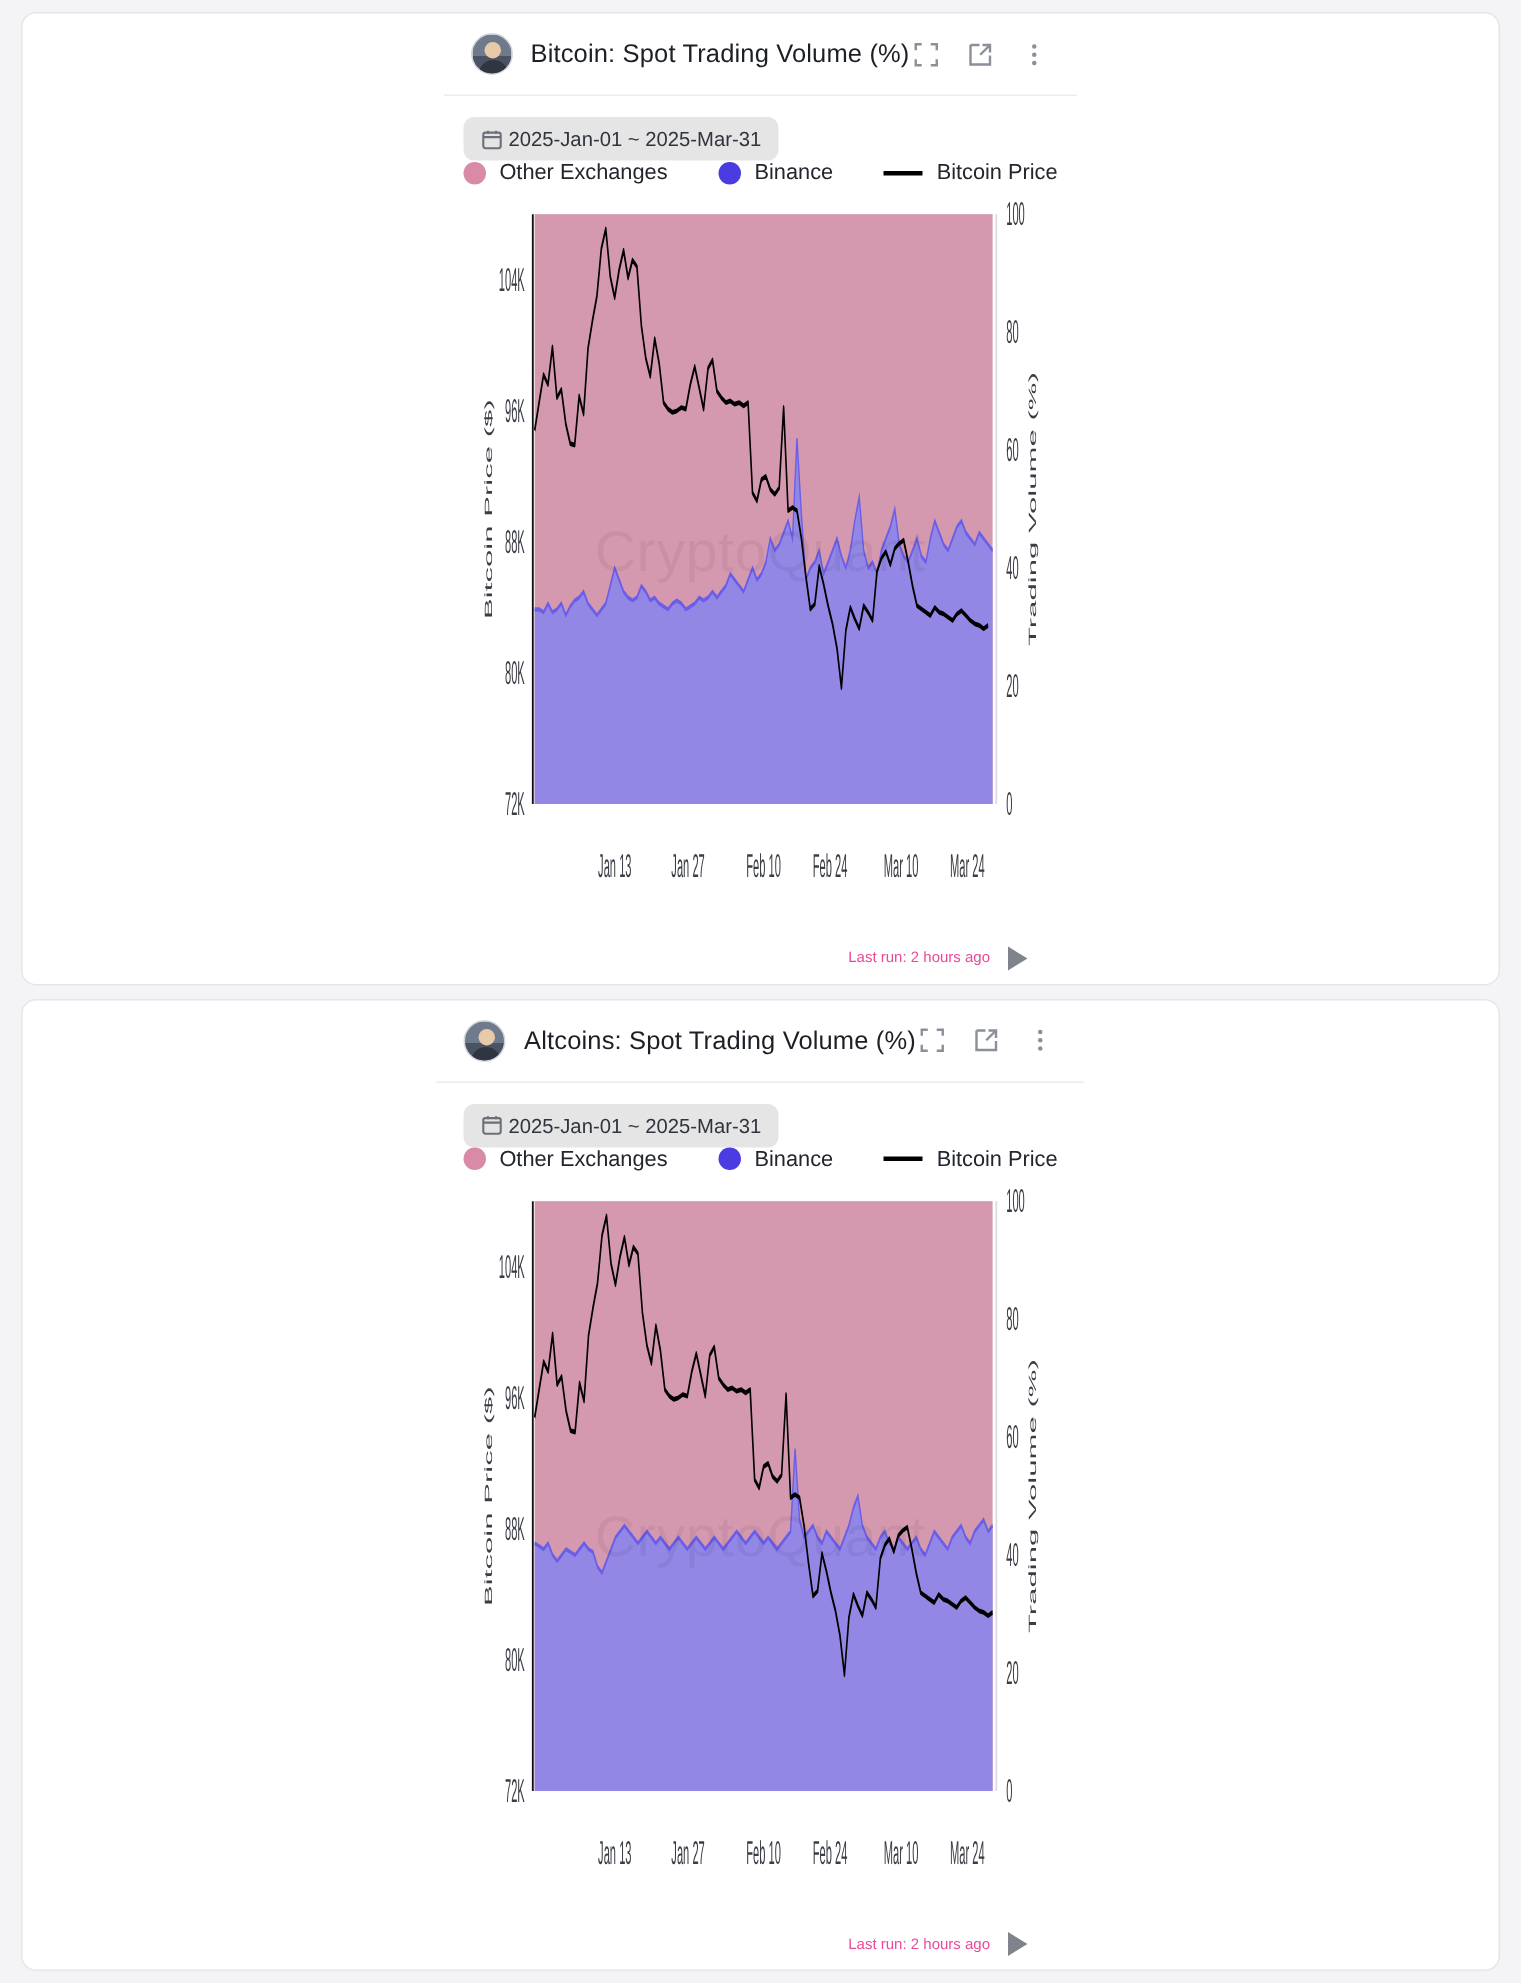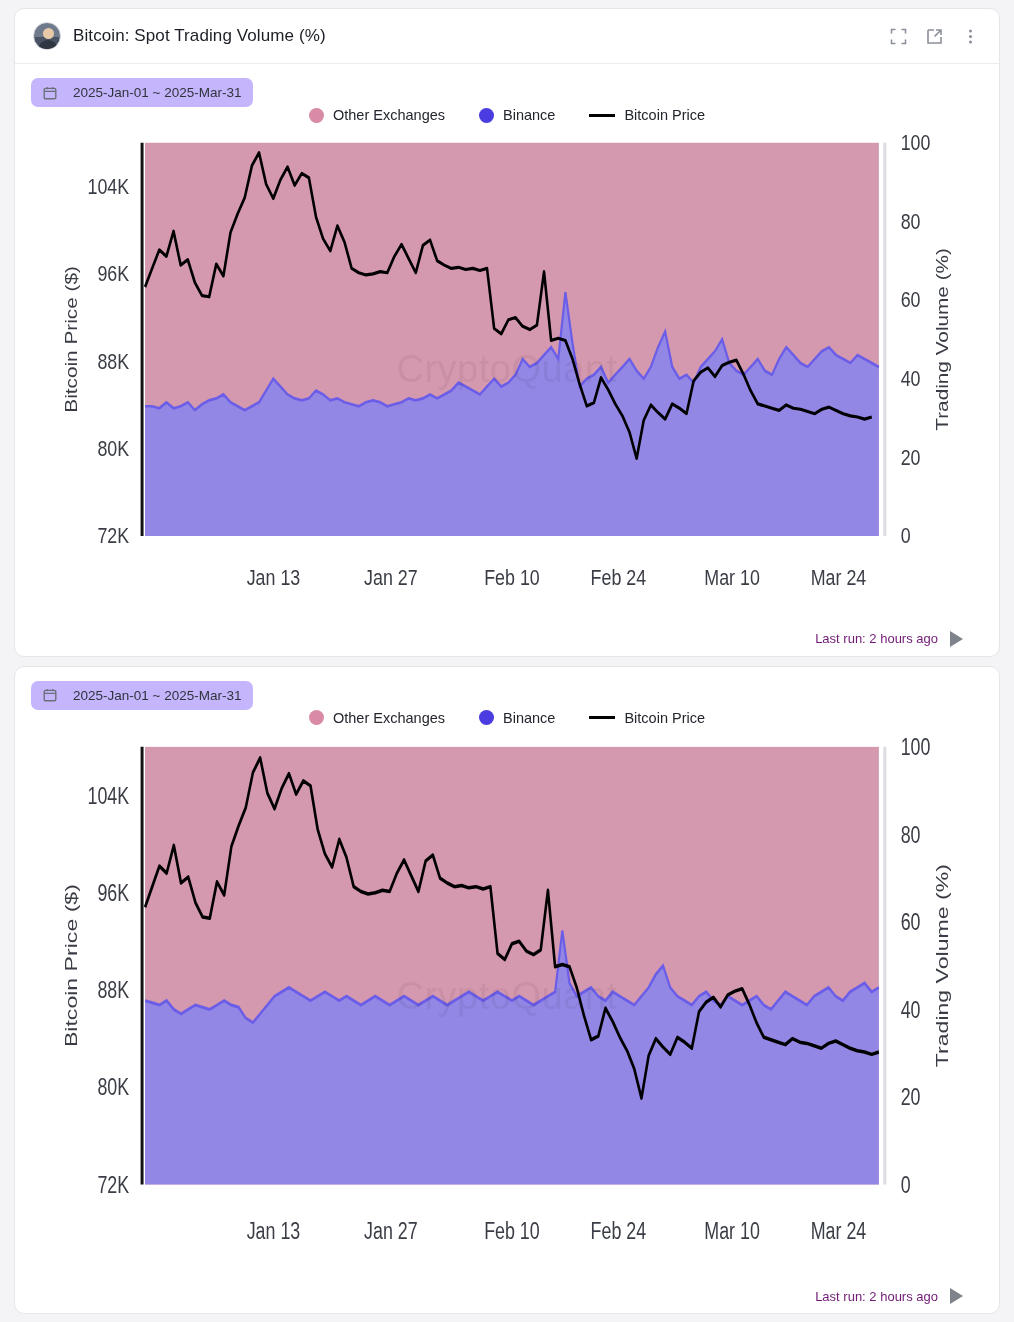--- a/index.html
+++ b/index.html
@@ -14,20 +14,21 @@
     padding: 8px 14px;
     display: flex; flex-direction: column; gap: 9px;
   }
   .card {
     background: #ffffff;
     border: 1px solid #e6e6ea;
     border-radius: 10px;
     overflow: hidden;
     display: flex; flex-direction: column;
     flex: 1 1 0;
+    align-items: center;
   }
   
   .card-header {
     height: 55px;
     display: flex; align-items: center;
     padding: 0 18px;
     border-bottom: 1px solid #ececf0;
     flex: 0 0 auto;
   }
   .avatar {
@@ -63,22 +64,22 @@
   .icon-btn svg { display: block; }
   
   .card-body {
     flex: 1 1 auto;
     display: flex; flex-direction: column;
     padding: 14px 16px 0 16px;
     min-height: 0;
   }
   .daterange {
     align-self: flex-start;
-    display: inline-flex; align-items: center; gap: 16px;
-    background: #c4b5fd;
+    display: inline-flex; align-items: center; gap: 4px;
+    background: #e5e5e5;
     border-radius: 7px;
     padding: 7px 12px;
     font-size: 13.5px; color: #30343c;
     cursor: pointer;
     flex: 0 0 auto;
   }
   .daterange svg { display:block; color:#6b7078; }
   .legend {
     display: flex; align-items: center; justify-content: center;
     gap: 34px;
@@ -98,21 +99,21 @@
     min-height: 0;
     margin-top: 10px;
   }
   .plot-wrap svg { display: block; width: 100%; height: 100%; }
   .footer {
     flex: 0 0 auto;
     height: 34px;
     display: flex; align-items: center; justify-content: flex-end;
     gap: 12px;
     padding: 0 20px 0 0;
-    font-size: 13px; color: #701a75;
+    font-size: 10px; color: #ec4899;
   }
   .play {
     width: 0; height: 0;
     border-left: 13px solid #7f838c;
     border-top: 8px solid transparent;
     border-bottom: 8px solid transparent;
     cursor: pointer;
   }
   .wmark {
     position: absolute; left: 50%; top: 44%;
@@ -213,20 +214,44 @@
       </div>
 
       <div class="footer">
         <span>Last run: 2 hours ago</span>
         <span class="play"></span>
       </div>
     </div>
   </div>
 
   <div class="card">
+    <div class="card-header">
+      <div class="avatar"></div>
+      <div class="card-title">Altcoins: Spot Trading Volume (%)</div>
+      <div class="header-actions">
+        <div class="icon-btn" title="expand">
+          <svg width="17" height="17" viewBox="0 0 17 17" fill="none" stroke="currentColor" stroke-width="1.6">
+            <path d="M1.5 5.5V1.5H5.5M11.5 1.5H15.5V5.5M15.5 11.5V15.5H11.5M5.5 15.5H1.5V11.5"></path>
+          </svg>
+        </div>
+        <div class="icon-btn" title="open">
+          <svg width="17" height="17" viewBox="0 0 17 17" fill="none" stroke="currentColor" stroke-width="1.6">
+            <path d="M2 2h6M2 2v13h13V9"></path>
+              <path d="M10 2h5v5M15 2L8.5 8.5"></path>
+          </svg>
+        </div>
+        <div class="icon-btn" title="menu">
+          <svg width="17" height="17" viewBox="0 0 17 17" fill="currentColor">
+            <circle cx="8.5" cy="3" r="1.5"></circle>
+              <circle cx="8.5" cy="8.5" r="1.5"></circle>
+              <circle cx="8.5" cy="14" r="1.5"></circle>
+          </svg>
+        </div>
+      </div>
+    </div>
 
     <div class="card-body">
       <div class="daterange">
         <span>
           <svg width="14" height="14" viewBox="0 0 14 14" fill="none" stroke="currentColor" stroke-width="1.4">
             <rect x="1.2" y="2.4" width="11.6" height="10.4" rx="1.4"></rect>
             <path d="M1.2 5.4h11.6M4.3 1.2v2M9.7 1.2v2"></path>
           </svg>
         </span>
         <span>2025-Jan-01 ~ 2025-Mar-31</span>

